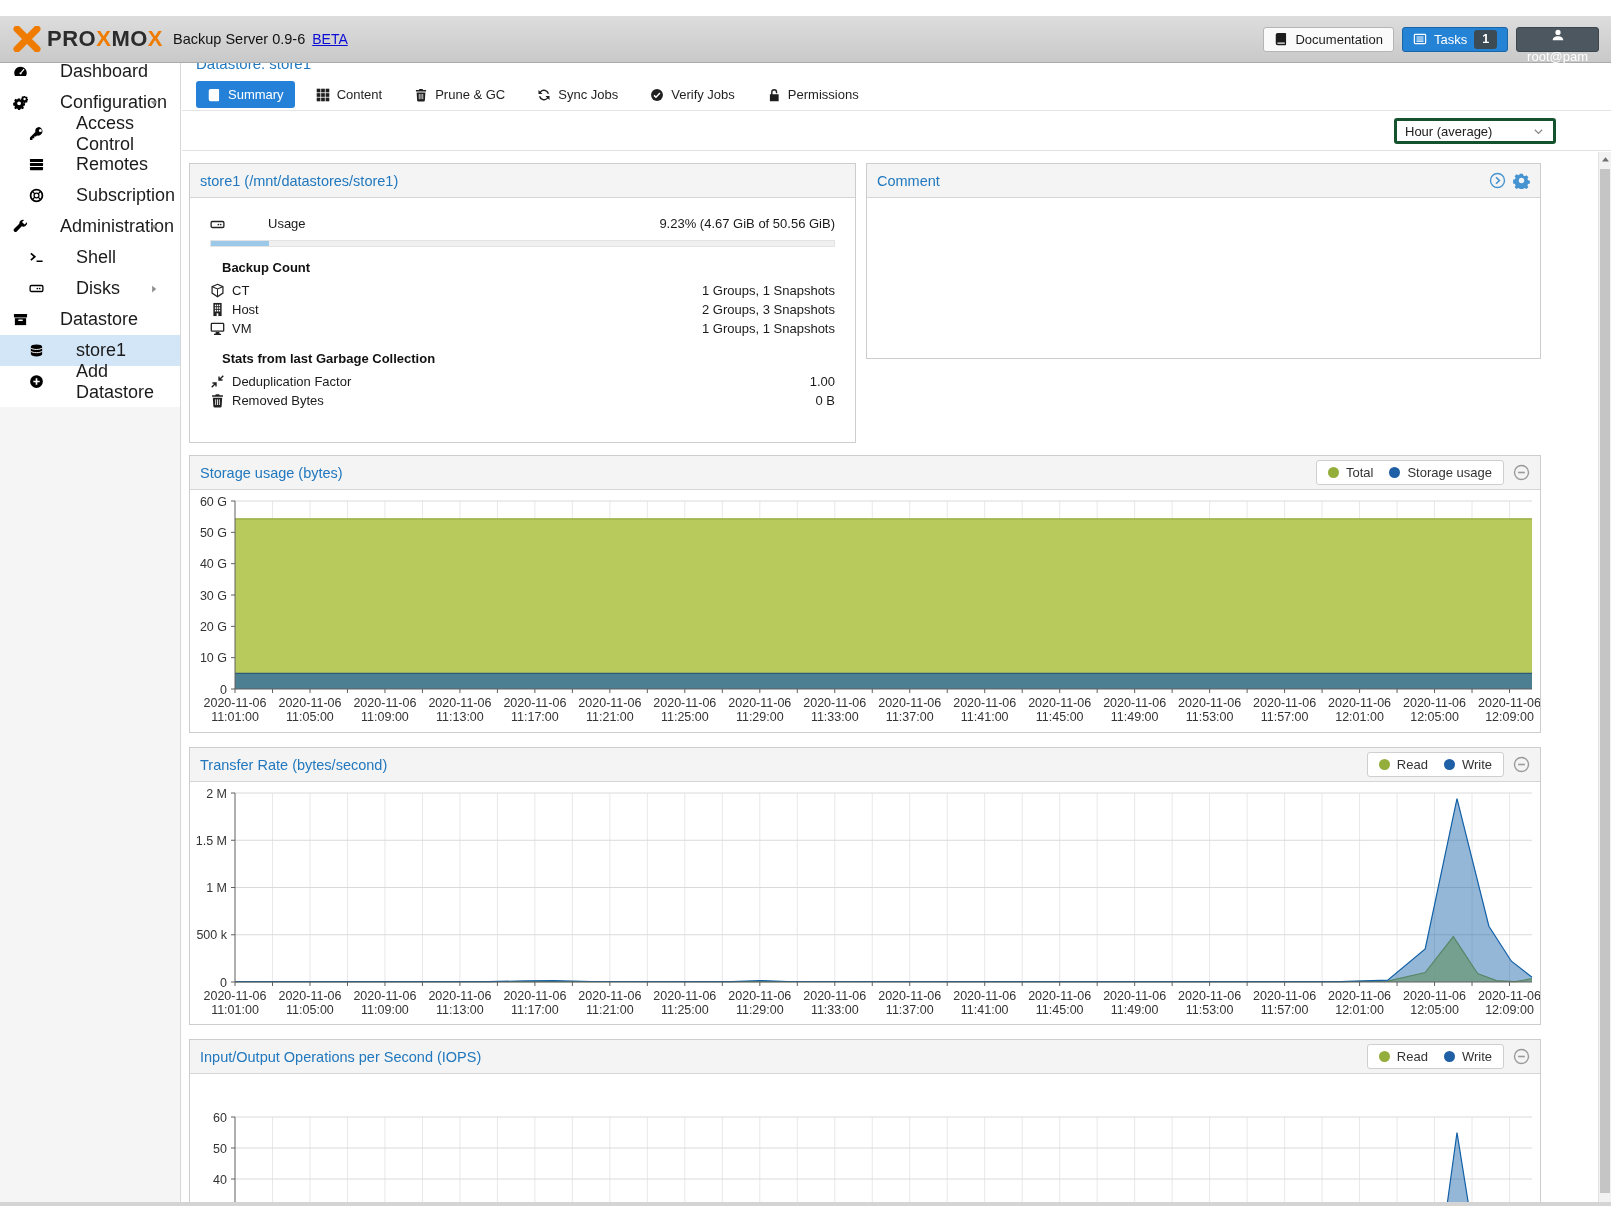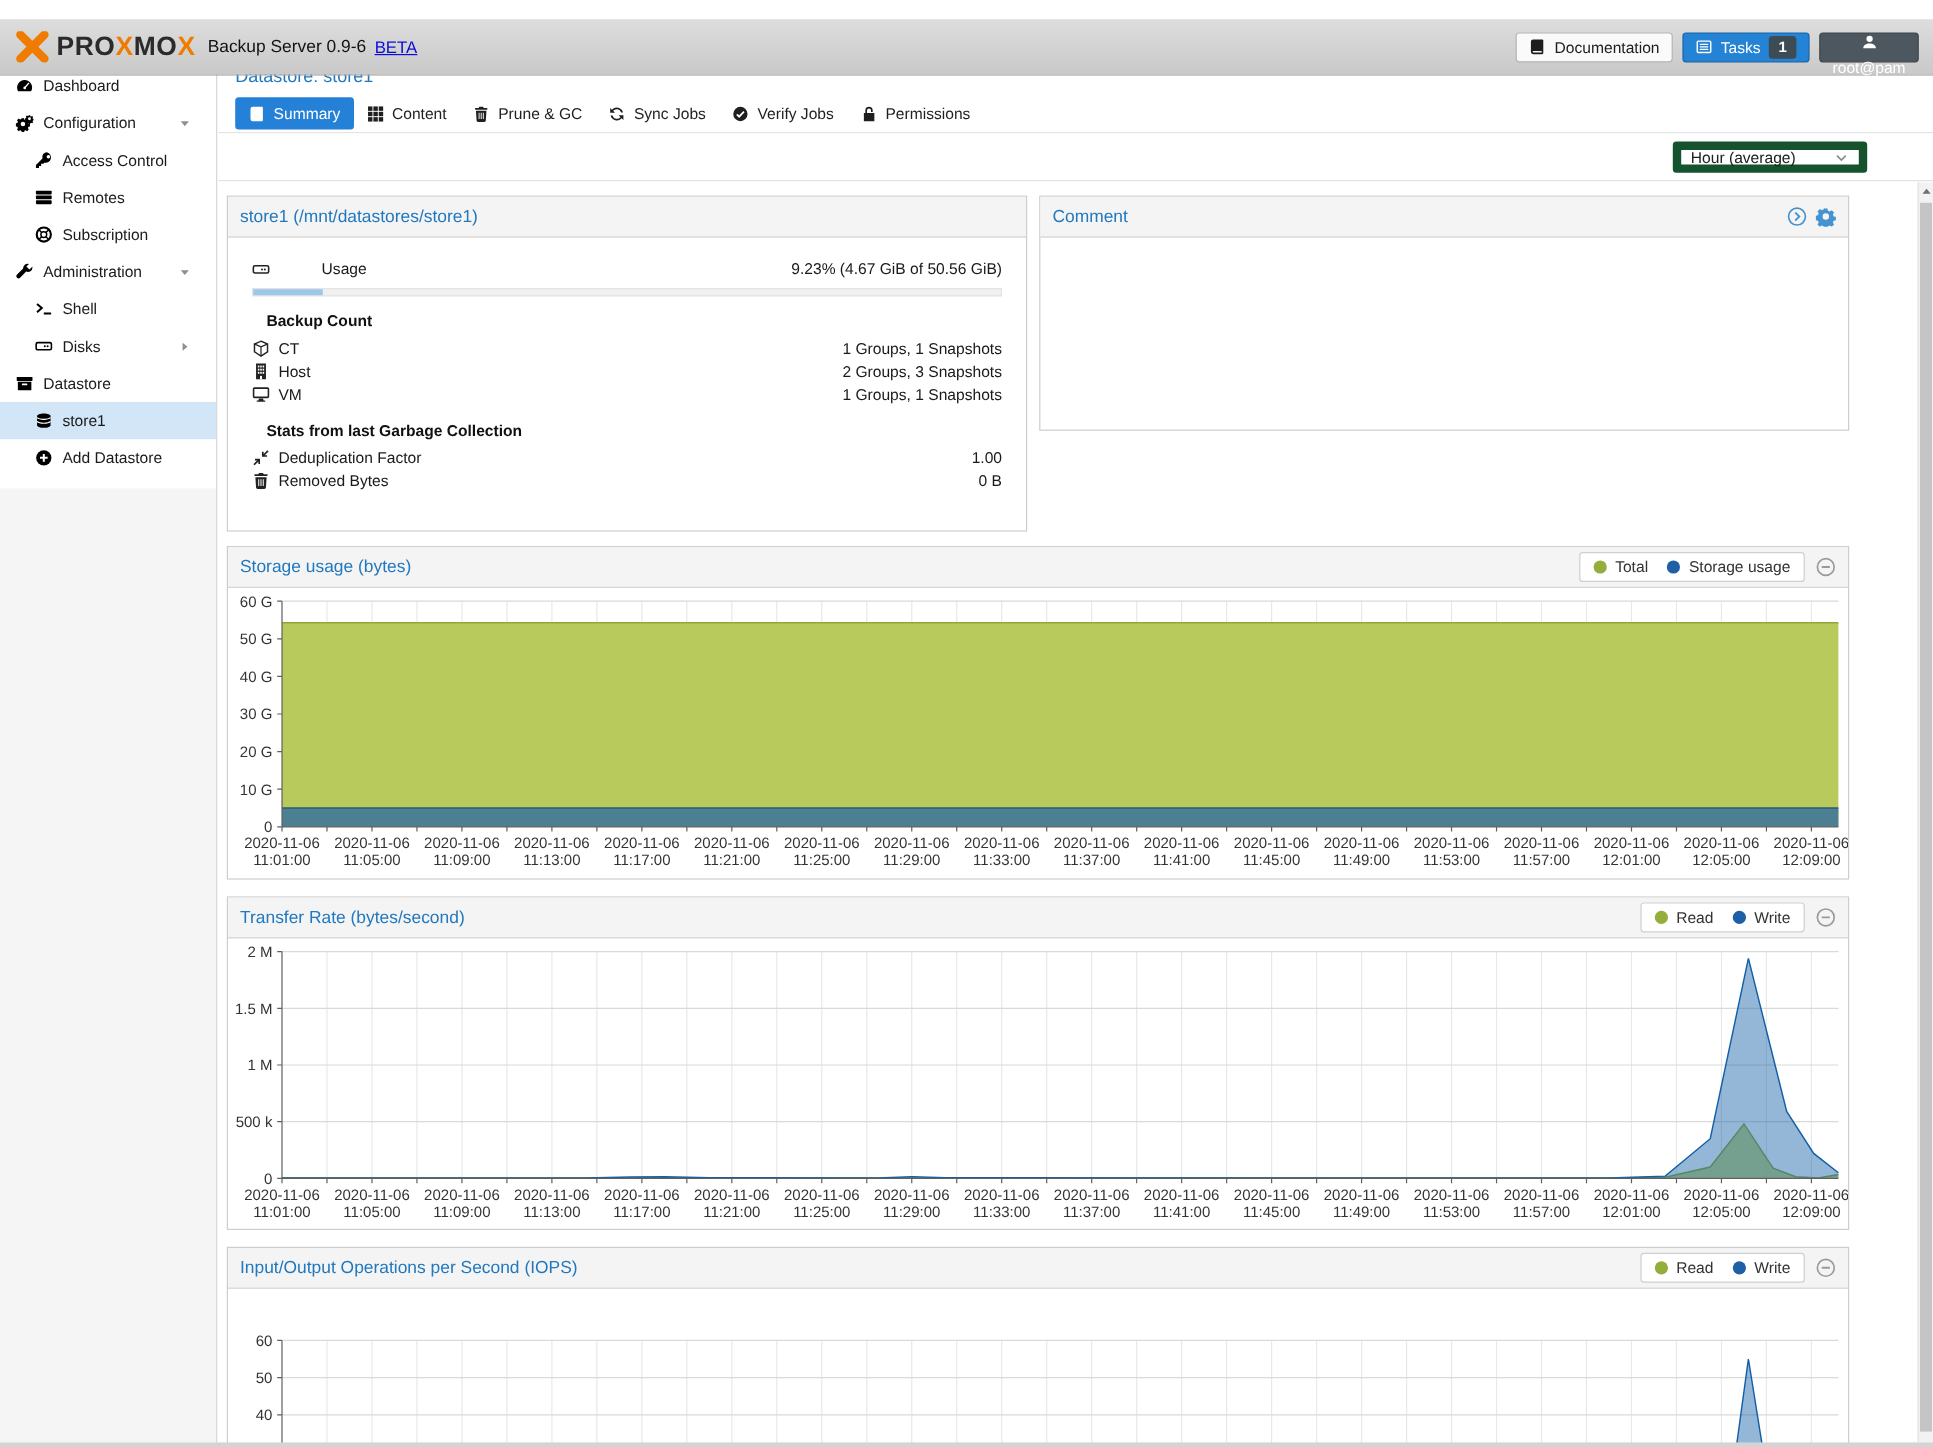--- a/index.html
+++ b/index.html
@@ -26,39 +26,39 @@
   .btn-tasks{background:#2583d5;border:1px solid #1865a8;color:#fff;}
   .task-badge{background:#3d4b54;color:#fff;border-radius:3px;padding:0 8px;height:19px;
     line-height:19px;font-weight:bold;font-size:12.5px;}
   .btn-user{background:#4c575f;border:1px solid #3e474e;color:#fff;flex-direction:column;}
   .btn-user .caret{width:12px;height:12px;opacity:.9;}
 
   
   .sidebar{position:absolute;top:48px;left:0;width:181px;bottom:4px;background:#f5f5f5;
     border-right:1px solid #d8d8d8;z-index:10;}
   .side-items{background:#fff;padding-top:8px;padding-bottom:10px;}
-  .side-item{height:31px;display:flex;align-items:center;padding-left:13px;font-size:13px;
-    color:#1b1b1b;cursor:pointer;position:relative;}
+  .side-item{height:31px;display:flex;align-items:center;padding-left:13px;font-size:18px;
+    color:#1b1b1b;cursor:pointer;position:relative;gap:24px;}
   .side-item.lvl1{padding-left:29px;}
   .side-item.selected{background:#d3e6f8;}
   .side-item .icon{width:15px;height:15px;margin-right:8px;color:#000;}
   .side-item .tcaret{position:absolute;right:12px;width:12px;height:12px;color:#8f8f8f;}
 
   
   .main{position:absolute;top:48px;left:182px;right:0;bottom:0;background:#fff;}
   .page-header{height:63px;padding:6px 14px 0;border-bottom:1px solid #e4e4e4;}
   .page-title{color:#2178be;font-size:15px;line-height:20px;margin-bottom:7px;}
-  .tabs{display:flex;}
+  .tabs{display:flex;gap:10px;}
   .tab{display:flex;align-items:center;gap:7px;height:27px;padding:0 11px;border-radius:3px;
     font-size:13px;color:#1f1f1f;cursor:pointer;}
   .tab .icon{width:14px;height:14px;}
   .tab.active{background:#2481d7;color:#fff;}
   .toolbar{height:40px;border-bottom:1px solid #e2e2e2;position:relative;}
   .select-box{position:absolute;right:55px;top:7px;width:162px;height:26px;background:#fff;
-    border:7px solid #14532d;border-radius:3px;display:flex;align-items:center;
+    border:3px solid #14532d;border-radius:3px;display:flex;align-items:center;
     padding:0 8px;font-size:13px;color:#202020;cursor:pointer;}
   .select-box .caret{margin-left:auto;width:13px;height:13px;color:#8a8a8a;}
 
   .content{position:absolute;top:104px;left:0;right:13px;bottom:0;overflow:hidden;
     padding:11px 0 0 7px;}
 
   
   .panel{border:1px solid #cdcdcd;background:#fff;}
   .panel-hd{height:34px;background:#f4f4f4;border-bottom:1px solid #d5d5d5;display:flex;
     align-items:center;padding:0 10px;}

